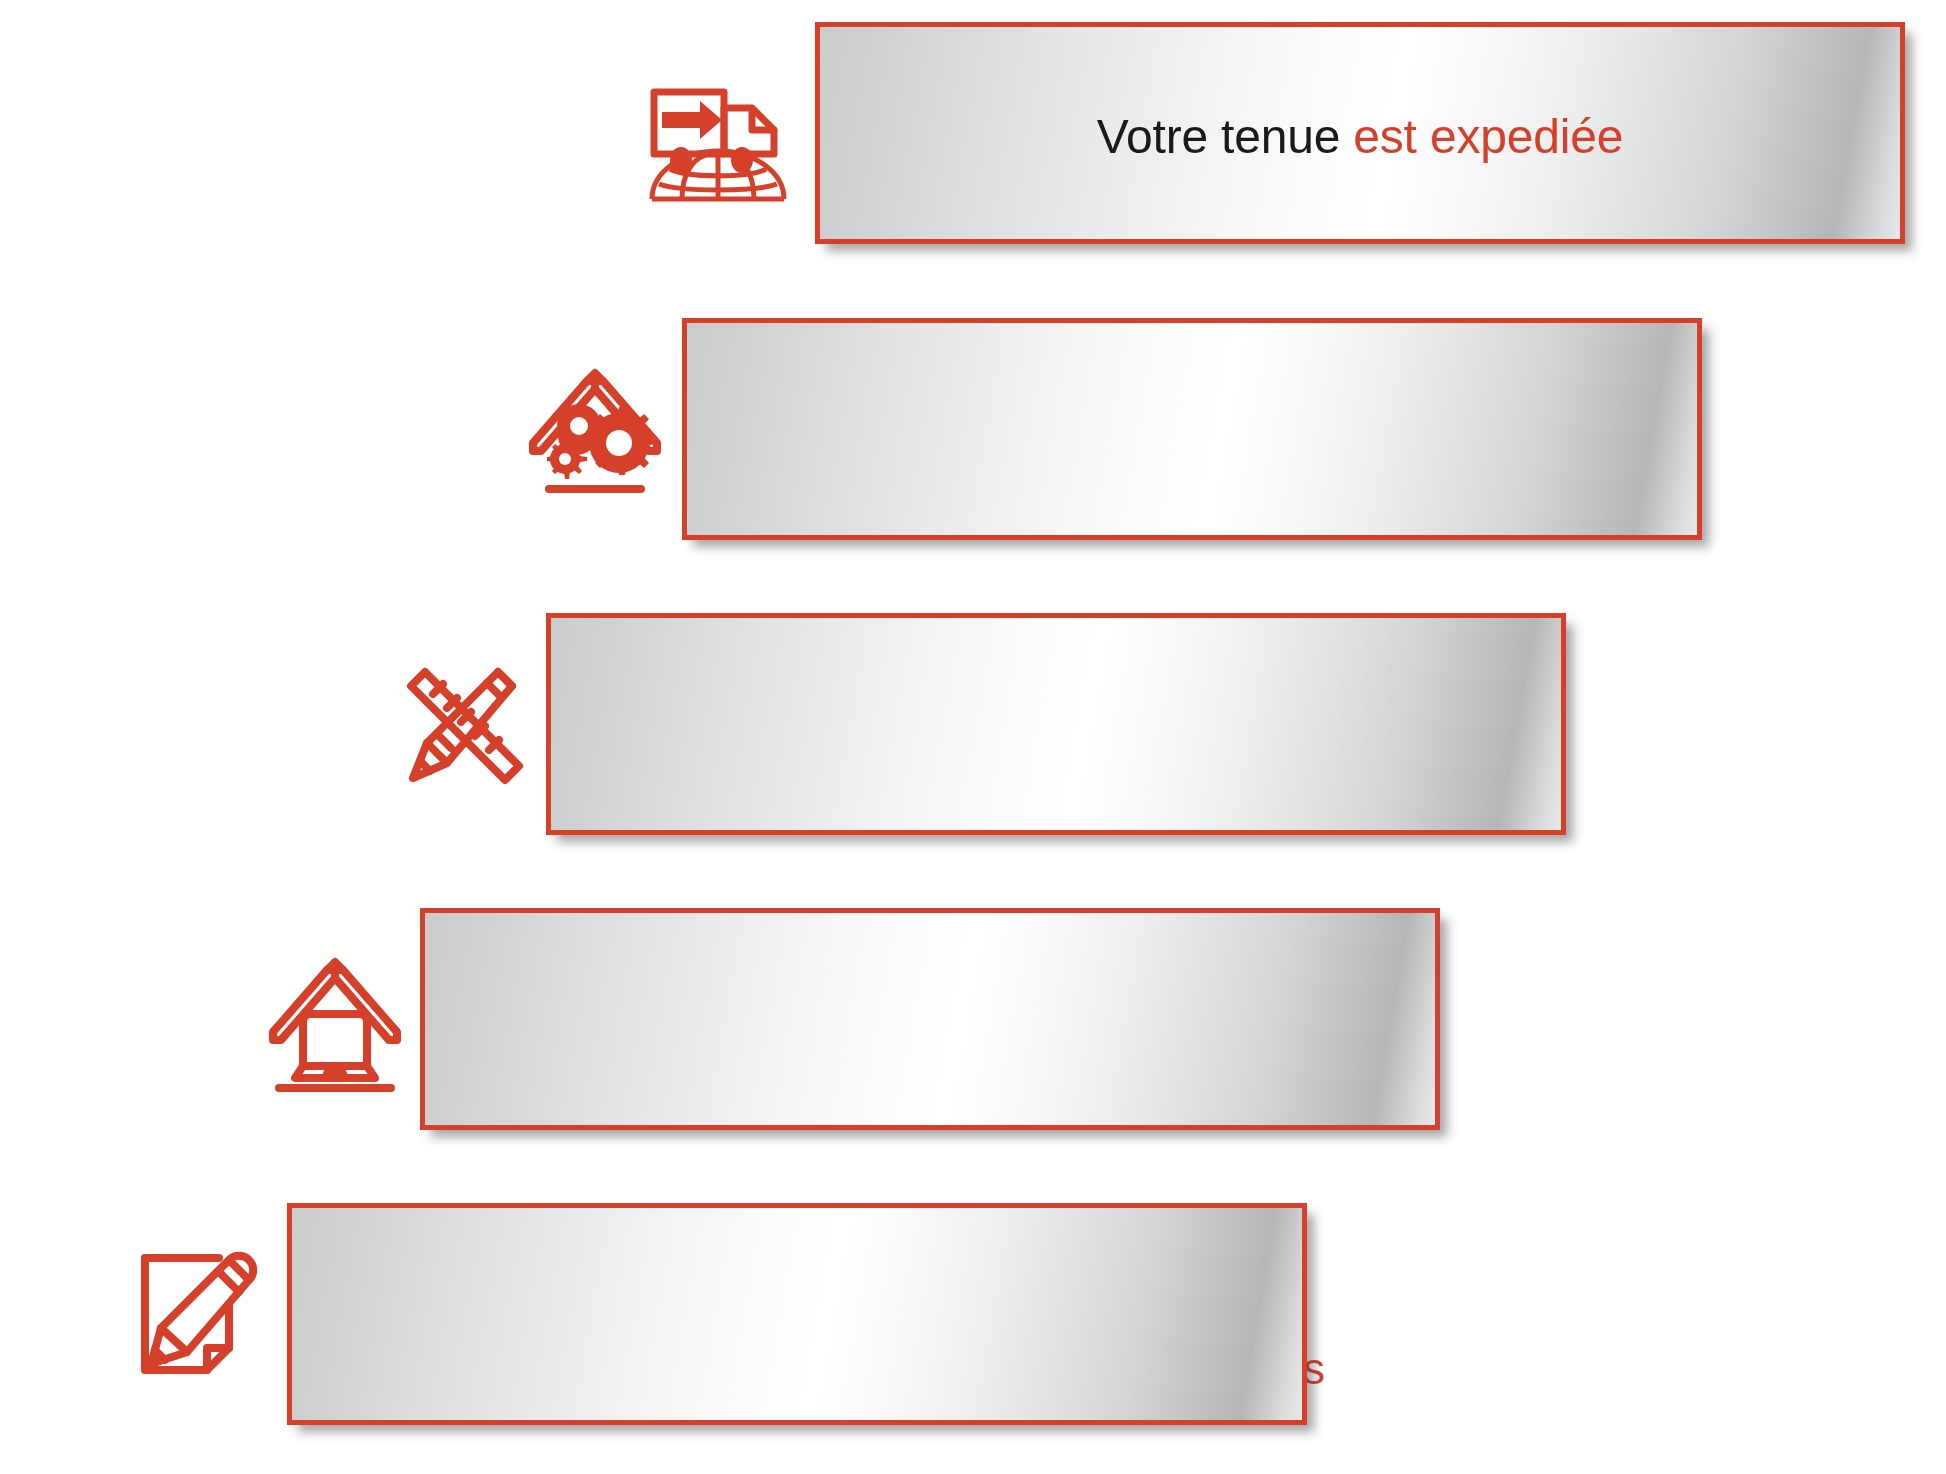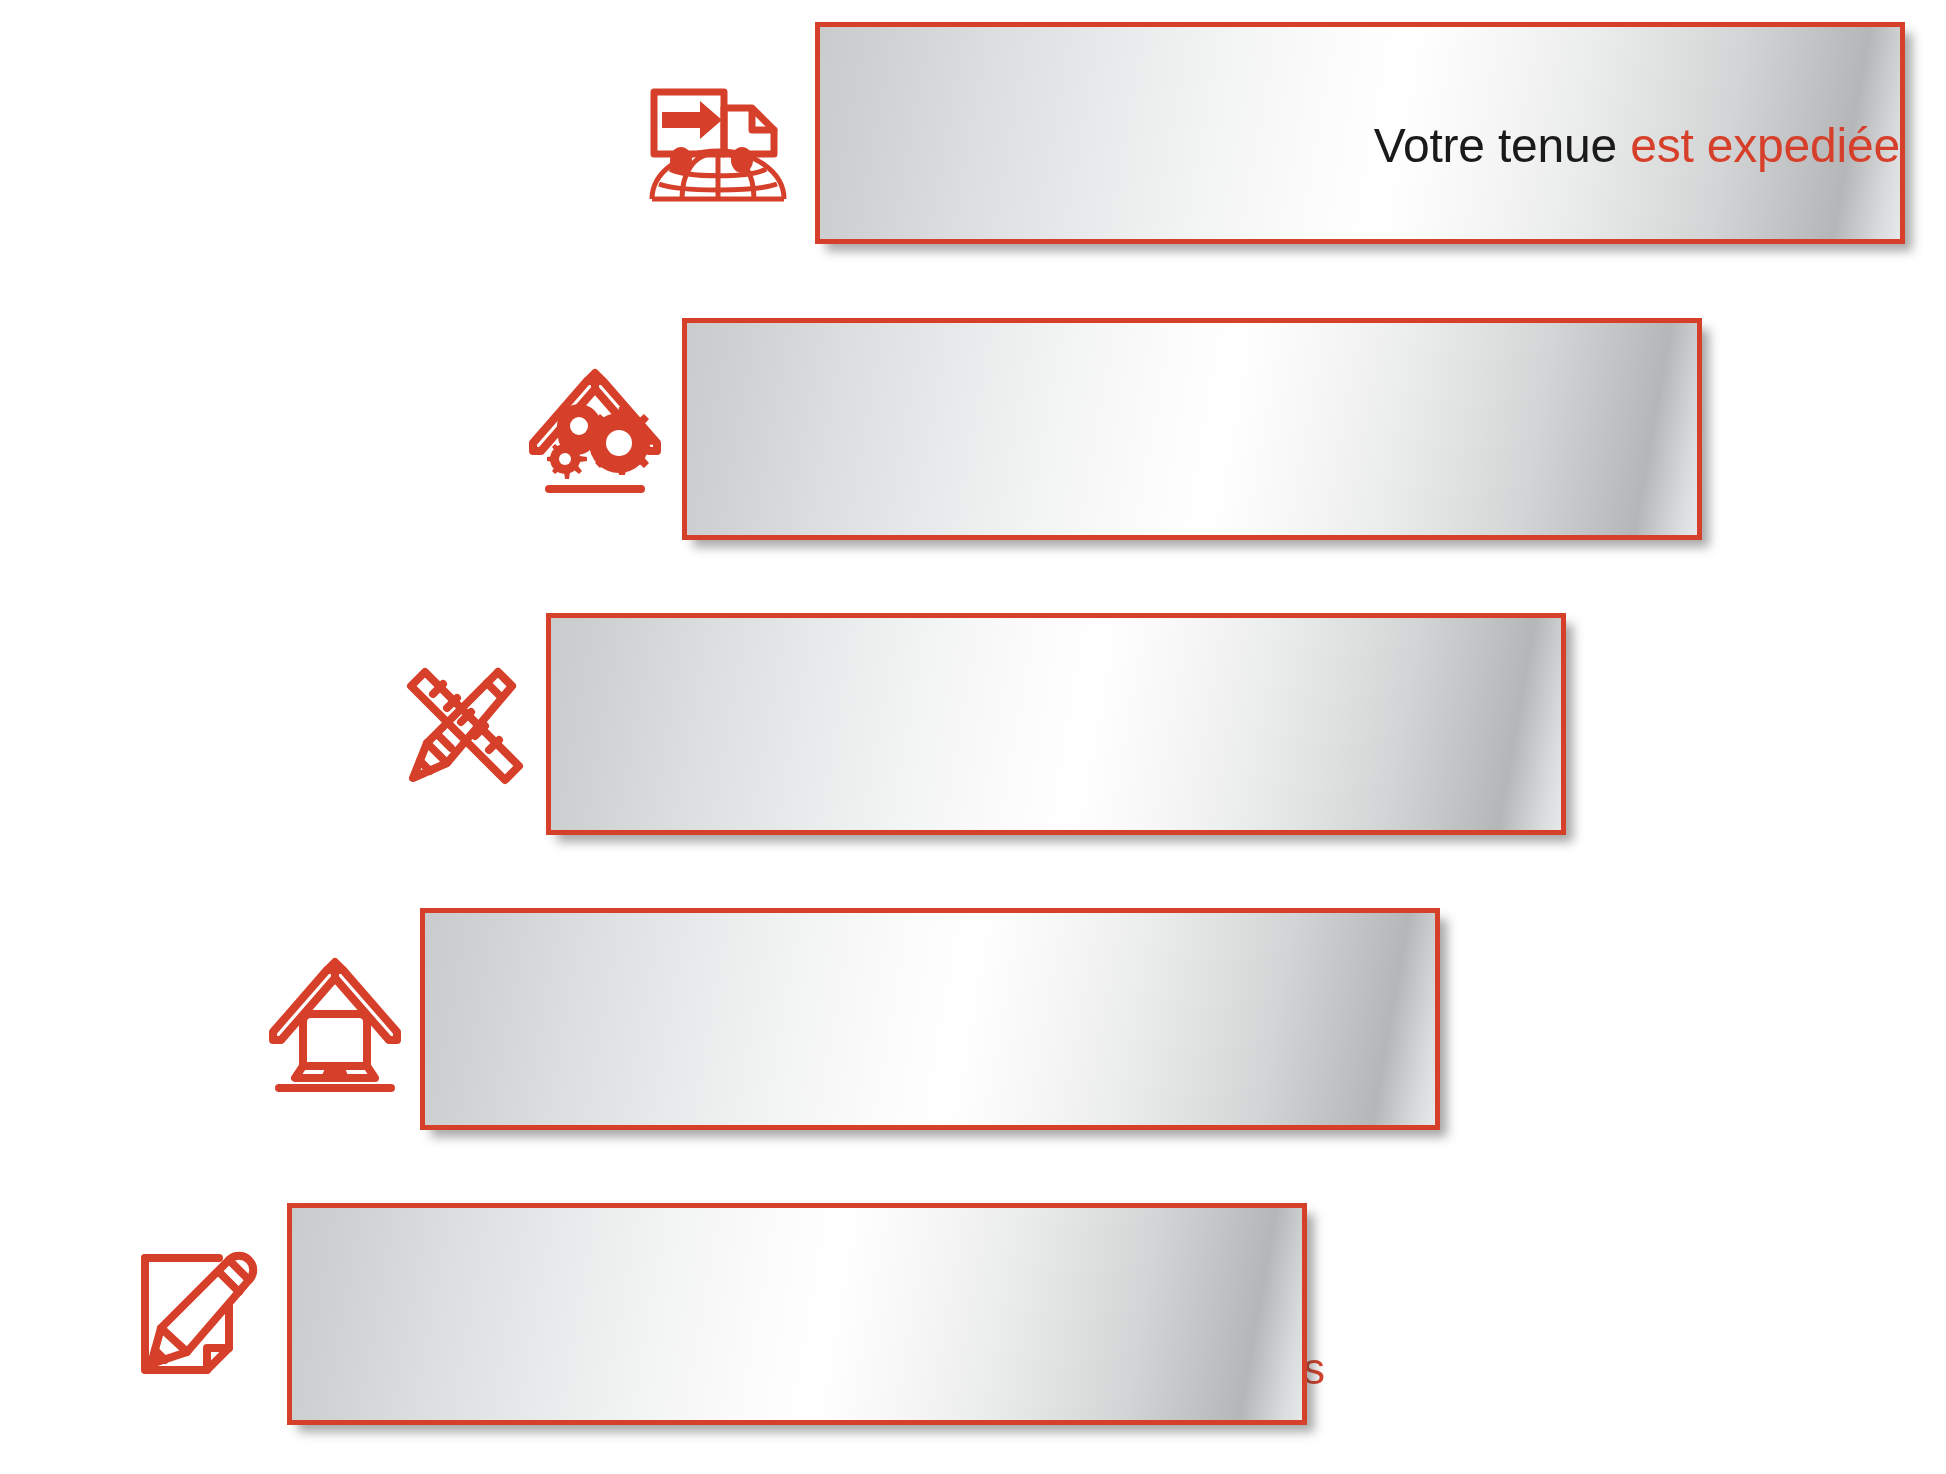--- a/index.html
+++ b/index.html
@@ -69,21 +69,21 @@
     white-space: pre-line;
     letter-spacing: -0.2px;
   }
   .plate-text .hi { color: #d6402a; }
   .plate-text .dk { color: #1a1a1a; }
 
   
 
   
   #step5 .plate      { left: 815px;  top: 22px;   width: 1090px; height: 222px; }
-  #step5 .plate-text { top: 90px;    font-size: 48px; text-align: right; }
+  #step5 .plate-text { top: 81px;    font-size: 48px; }
   #step5 .step-icon  { left: 648px;  top: 68px;   width: 140px; height: 135px; }
 
   
   #step4 .plate      { left: 682px;  top: 318px;  width: 1020px; height: 222px; }
   #step4 .plate-text { top: 375px;   font-size: 44px; }
   #step4 .step-icon  { left: 525px;  top: 355px;  width: 140px; height: 150px; }
 
   
   #step3 .plate      { left: 546px;  top: 613px;  width: 1020px; height: 222px; }
   #step3 .plate-text { top: 672px;   font-size: 44px; }

